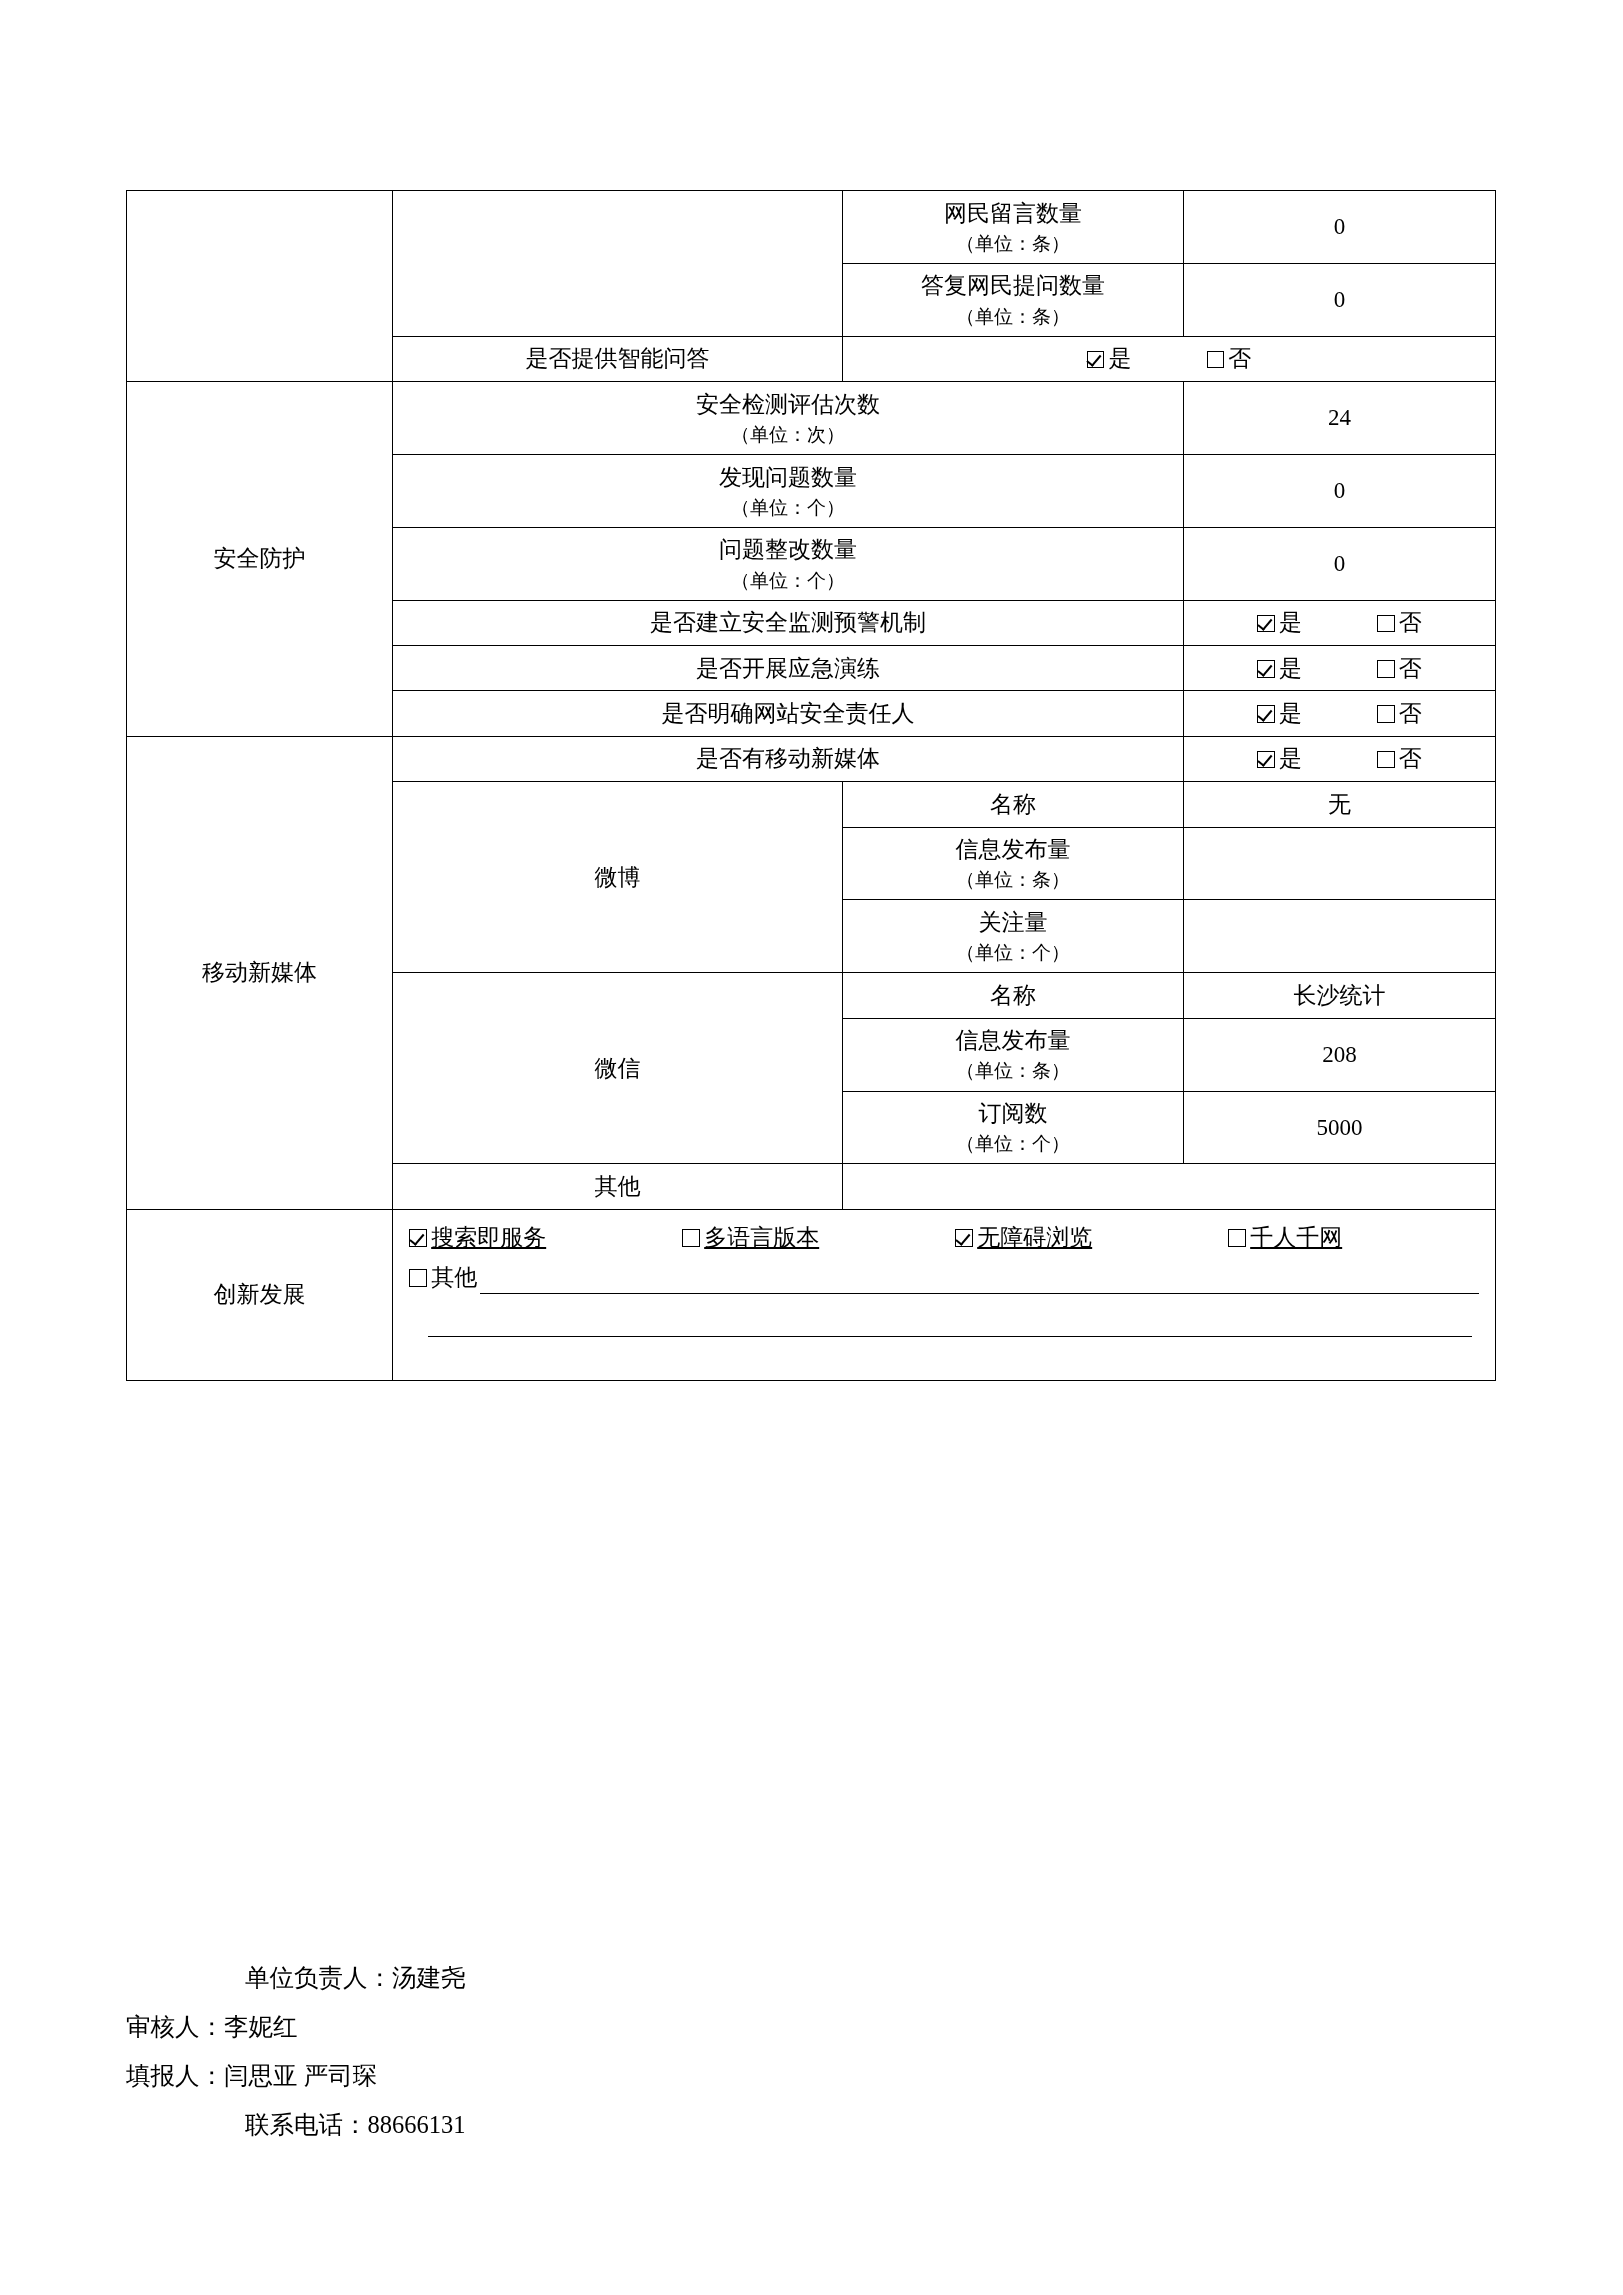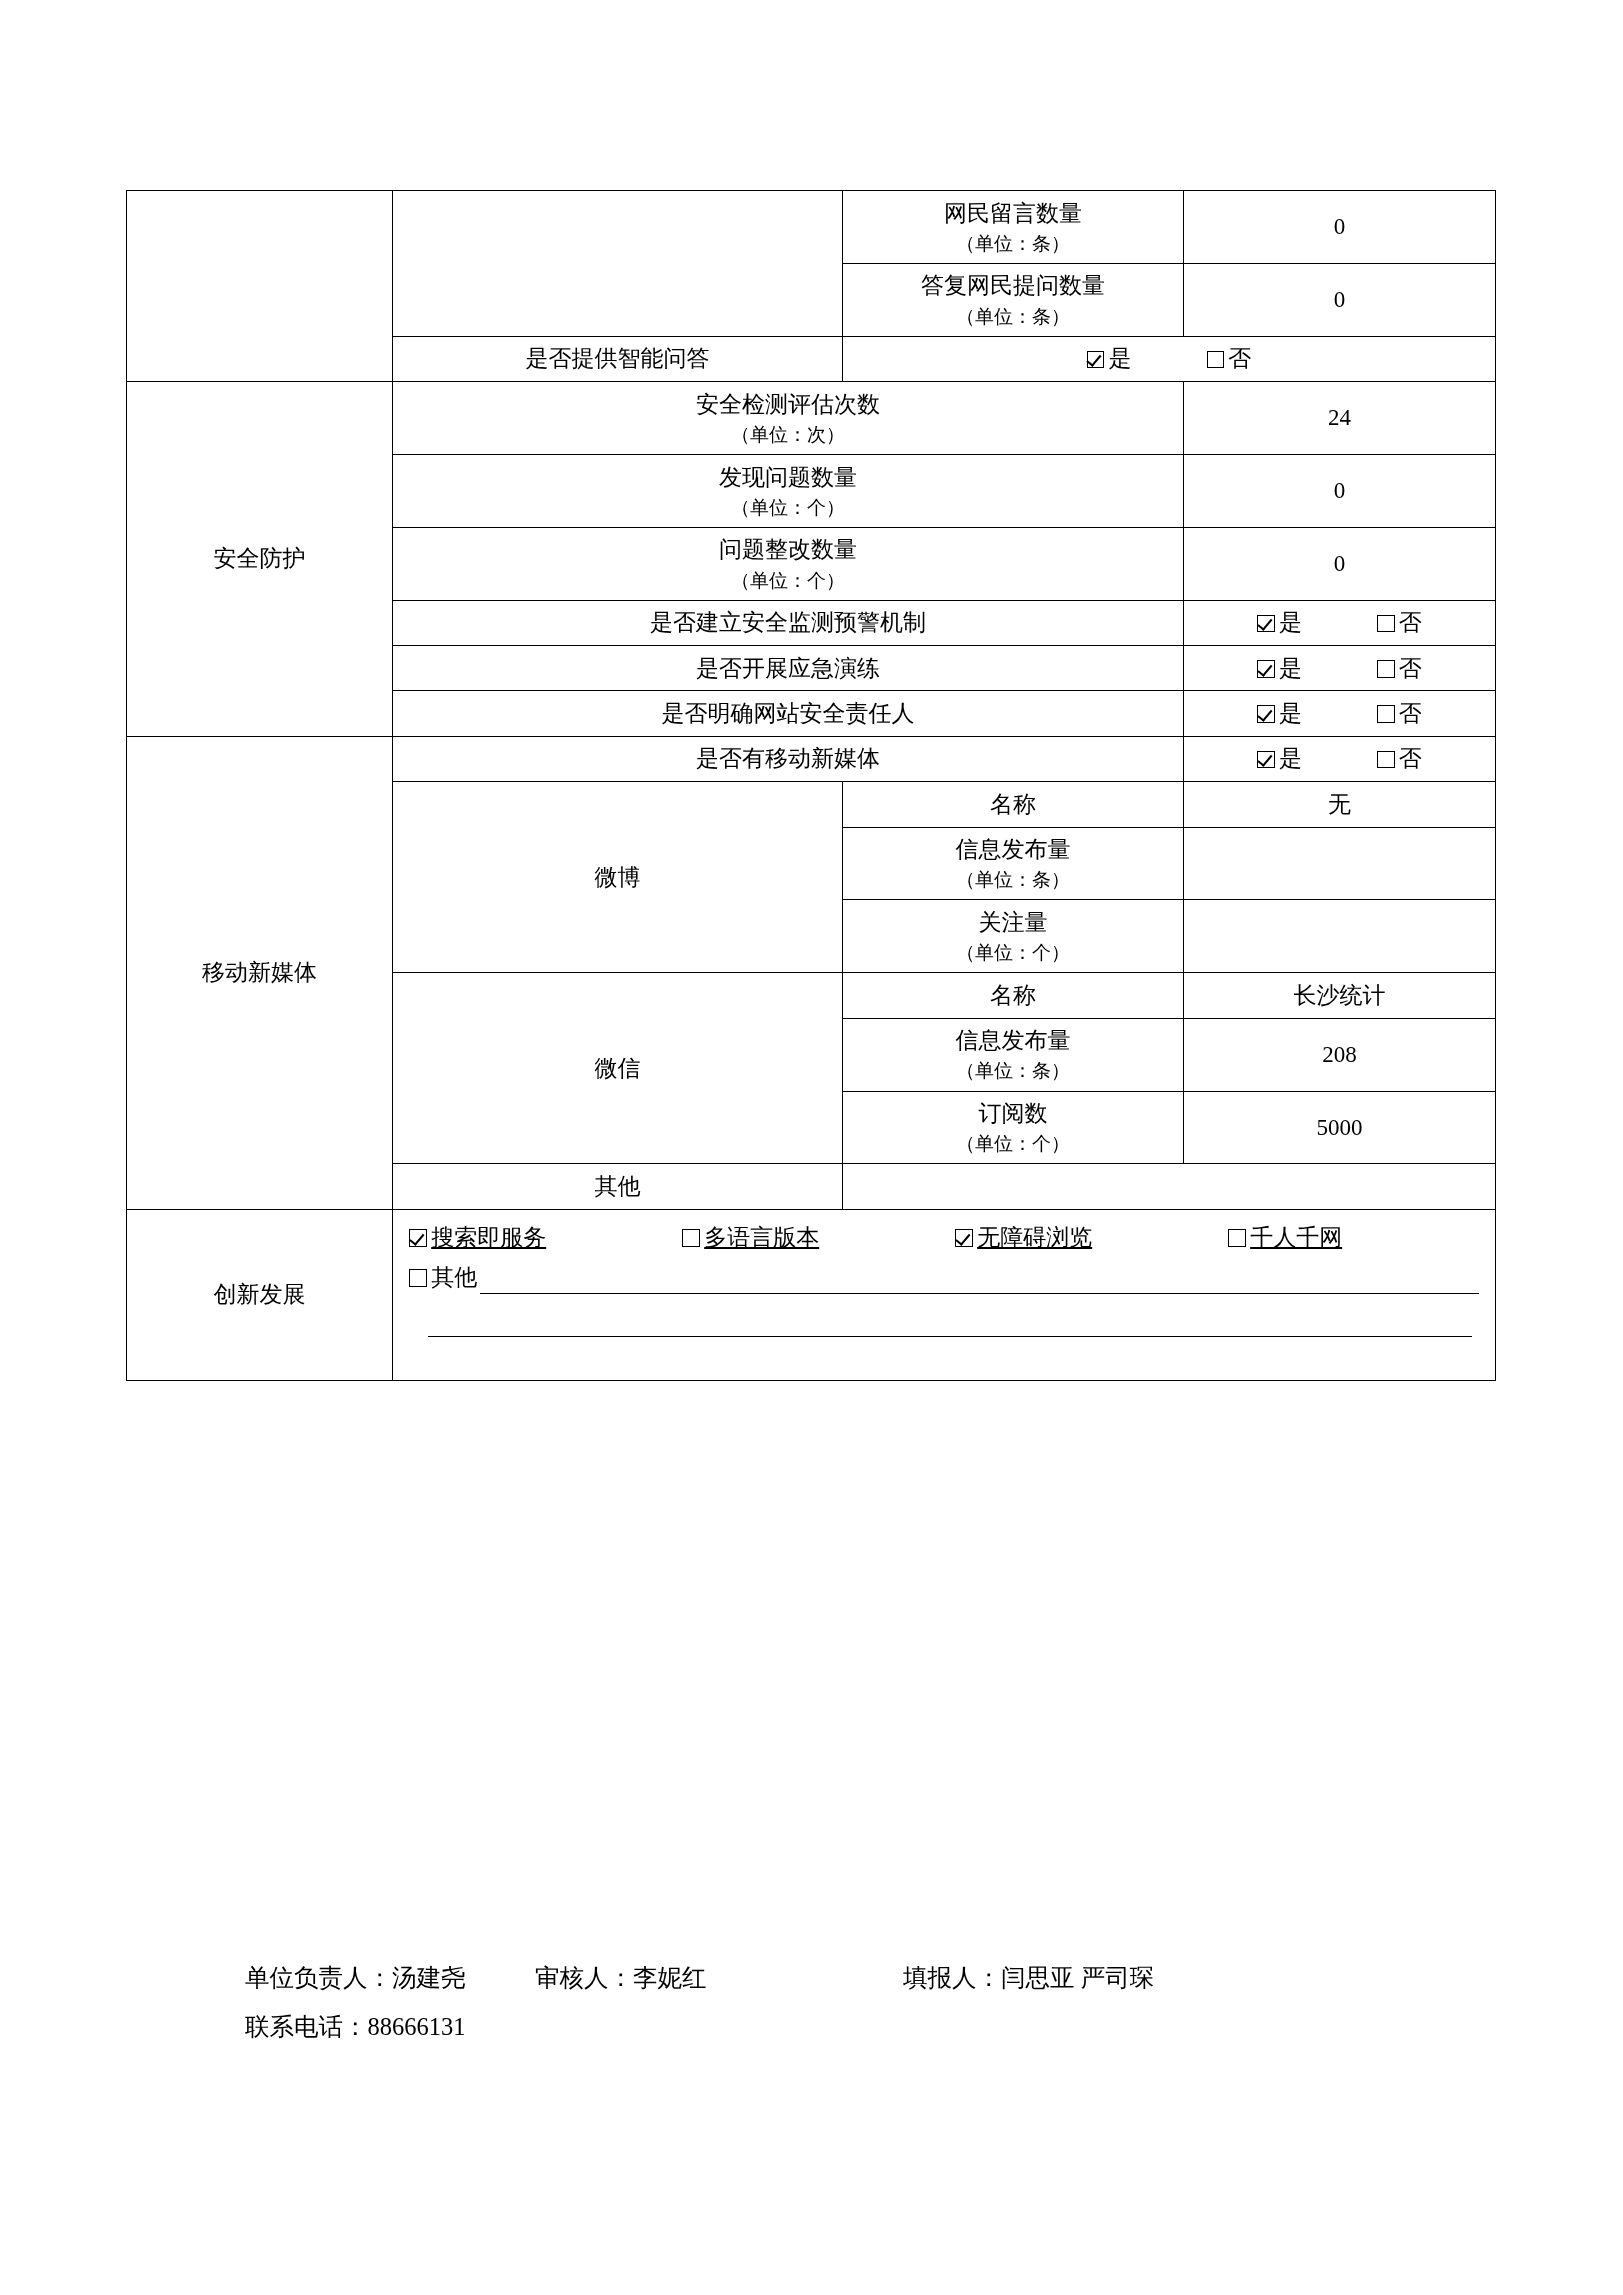--- a/index.html
+++ b/index.html
@@ -142,21 +142,21 @@
   .footer {
     position: absolute;
     left: 126px;
     top: 1953px;
     width: 1368px;
     font-size: 24.5px;
     line-height: 2.0;
   }
   .footer-line {
     display: flex;
-    flex-direction: row;
+    flex-direction: column;
     white-space: nowrap;
   }
   .f-c1 { width: 409px; padding-left: 119px; box-sizing: border-box; }
   .f-c2 { width: 368px; }
   .f-c3 { width: 477px; }
   .f-c1b { width: 777px; padding-left: 119px; box-sizing: border-box; }
 </style>
 </head>
 <body>
 

